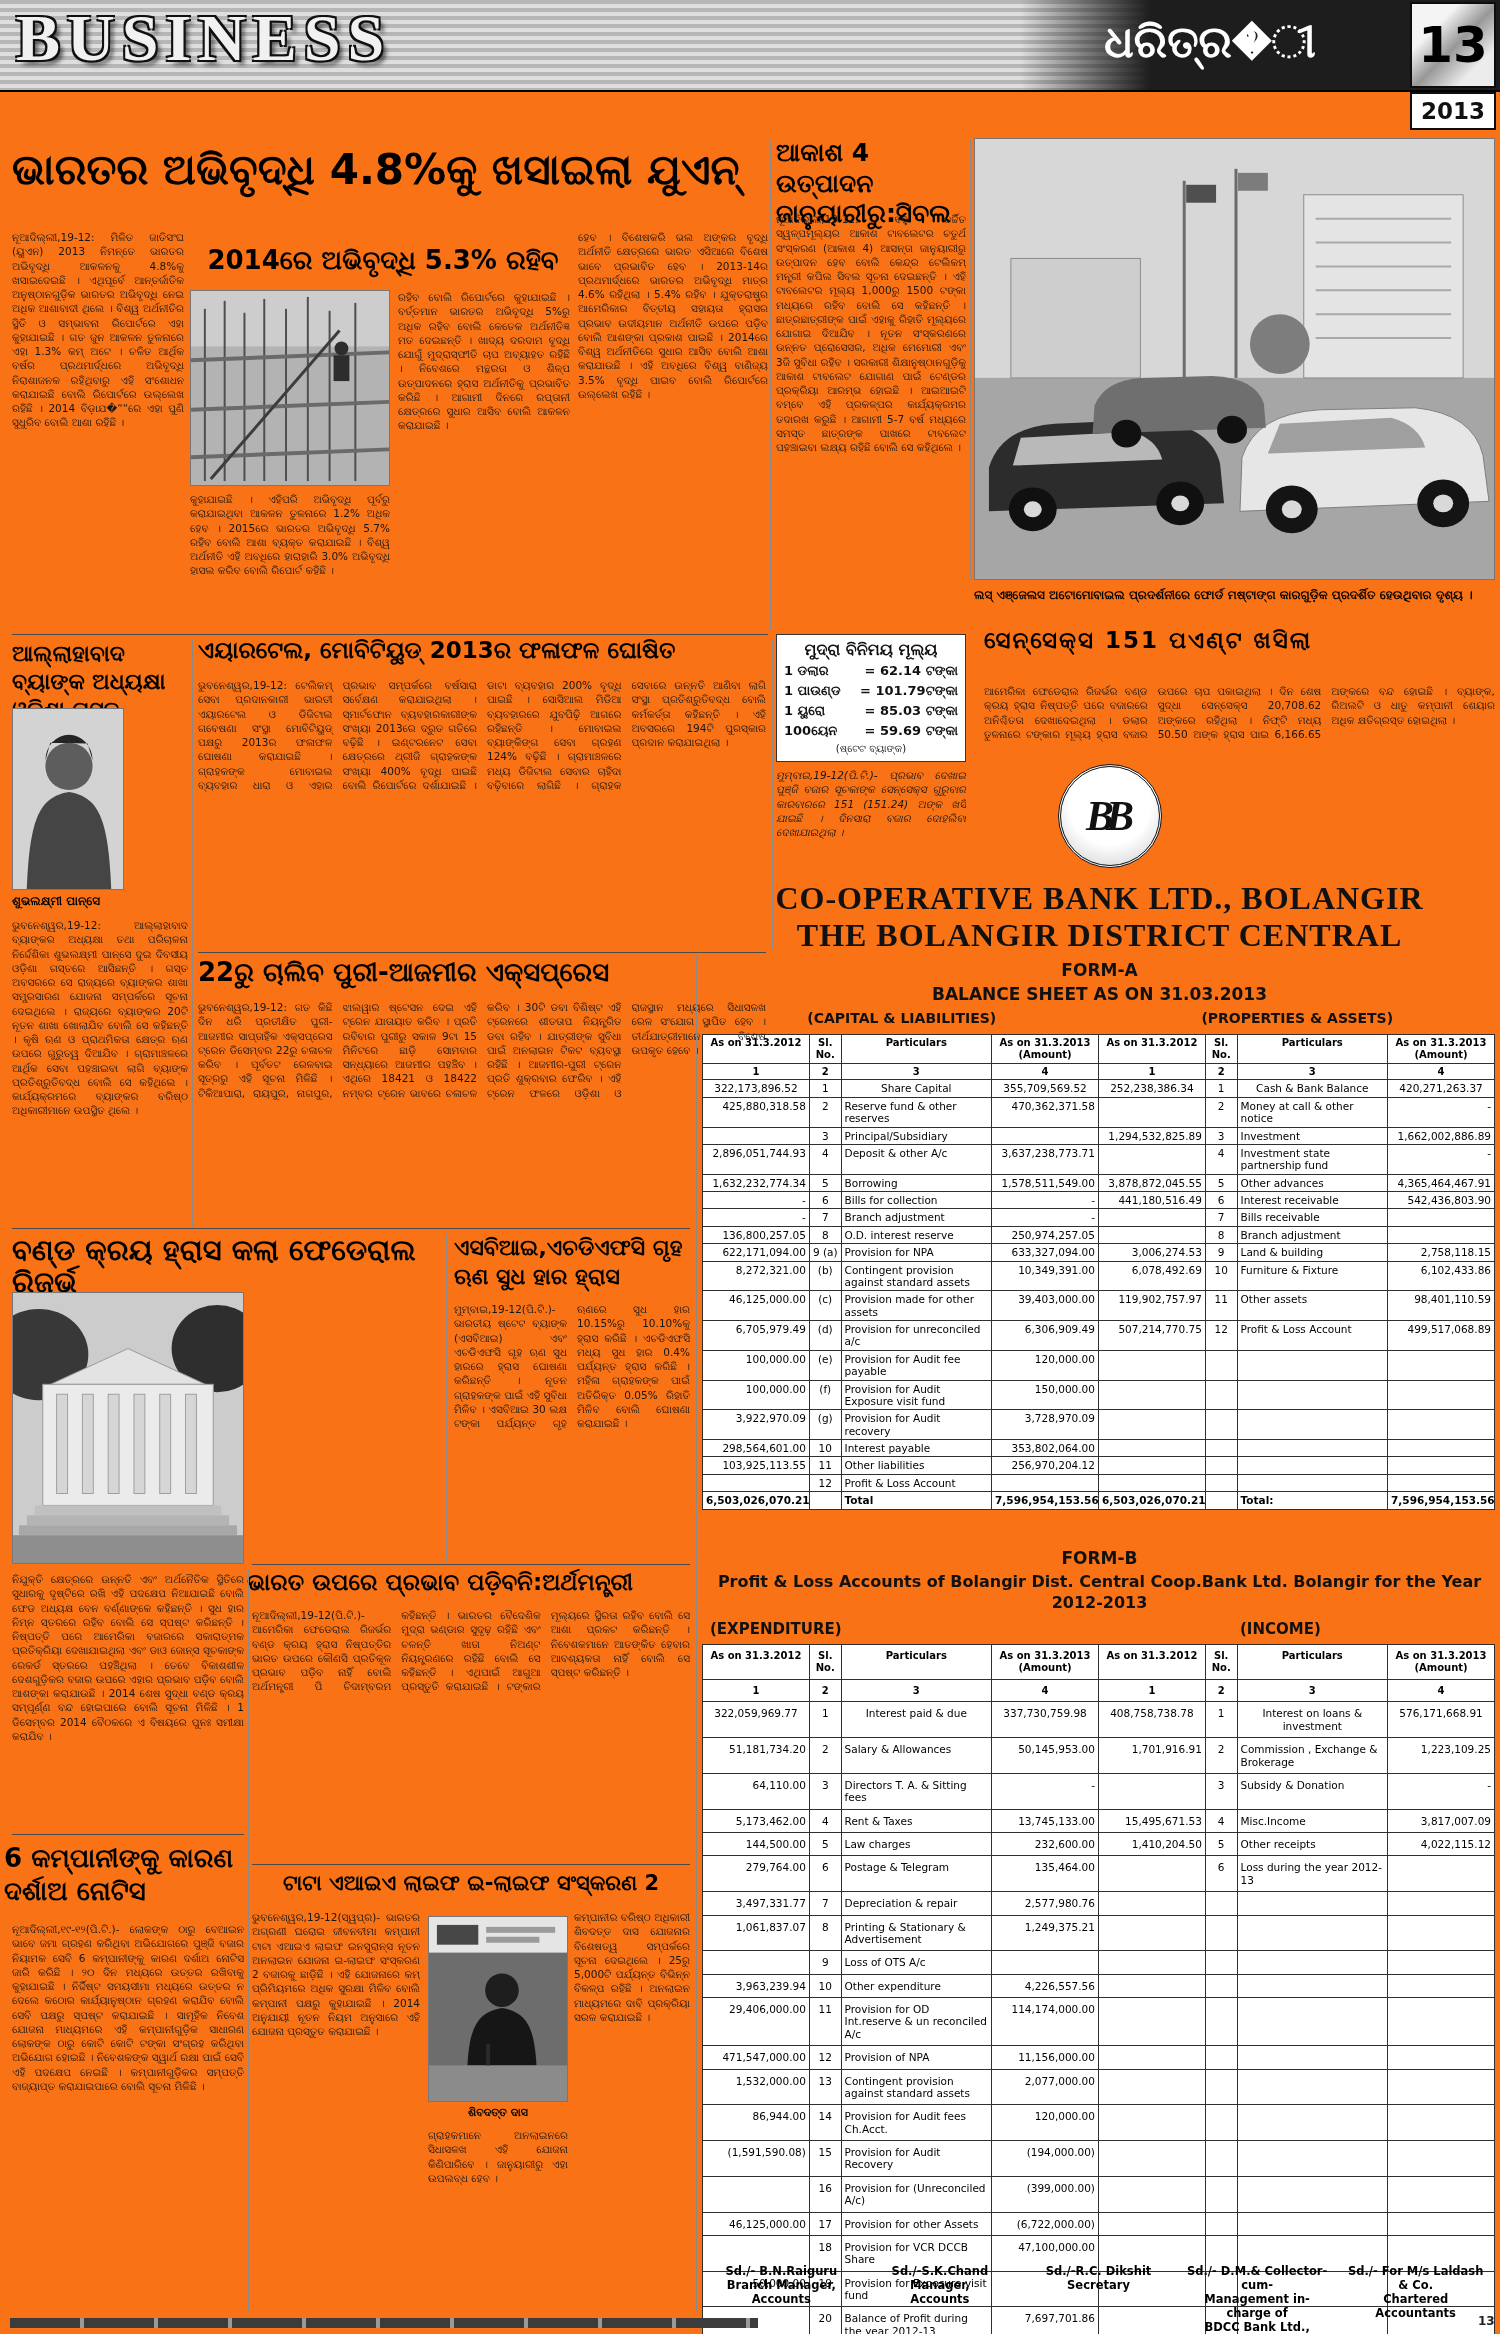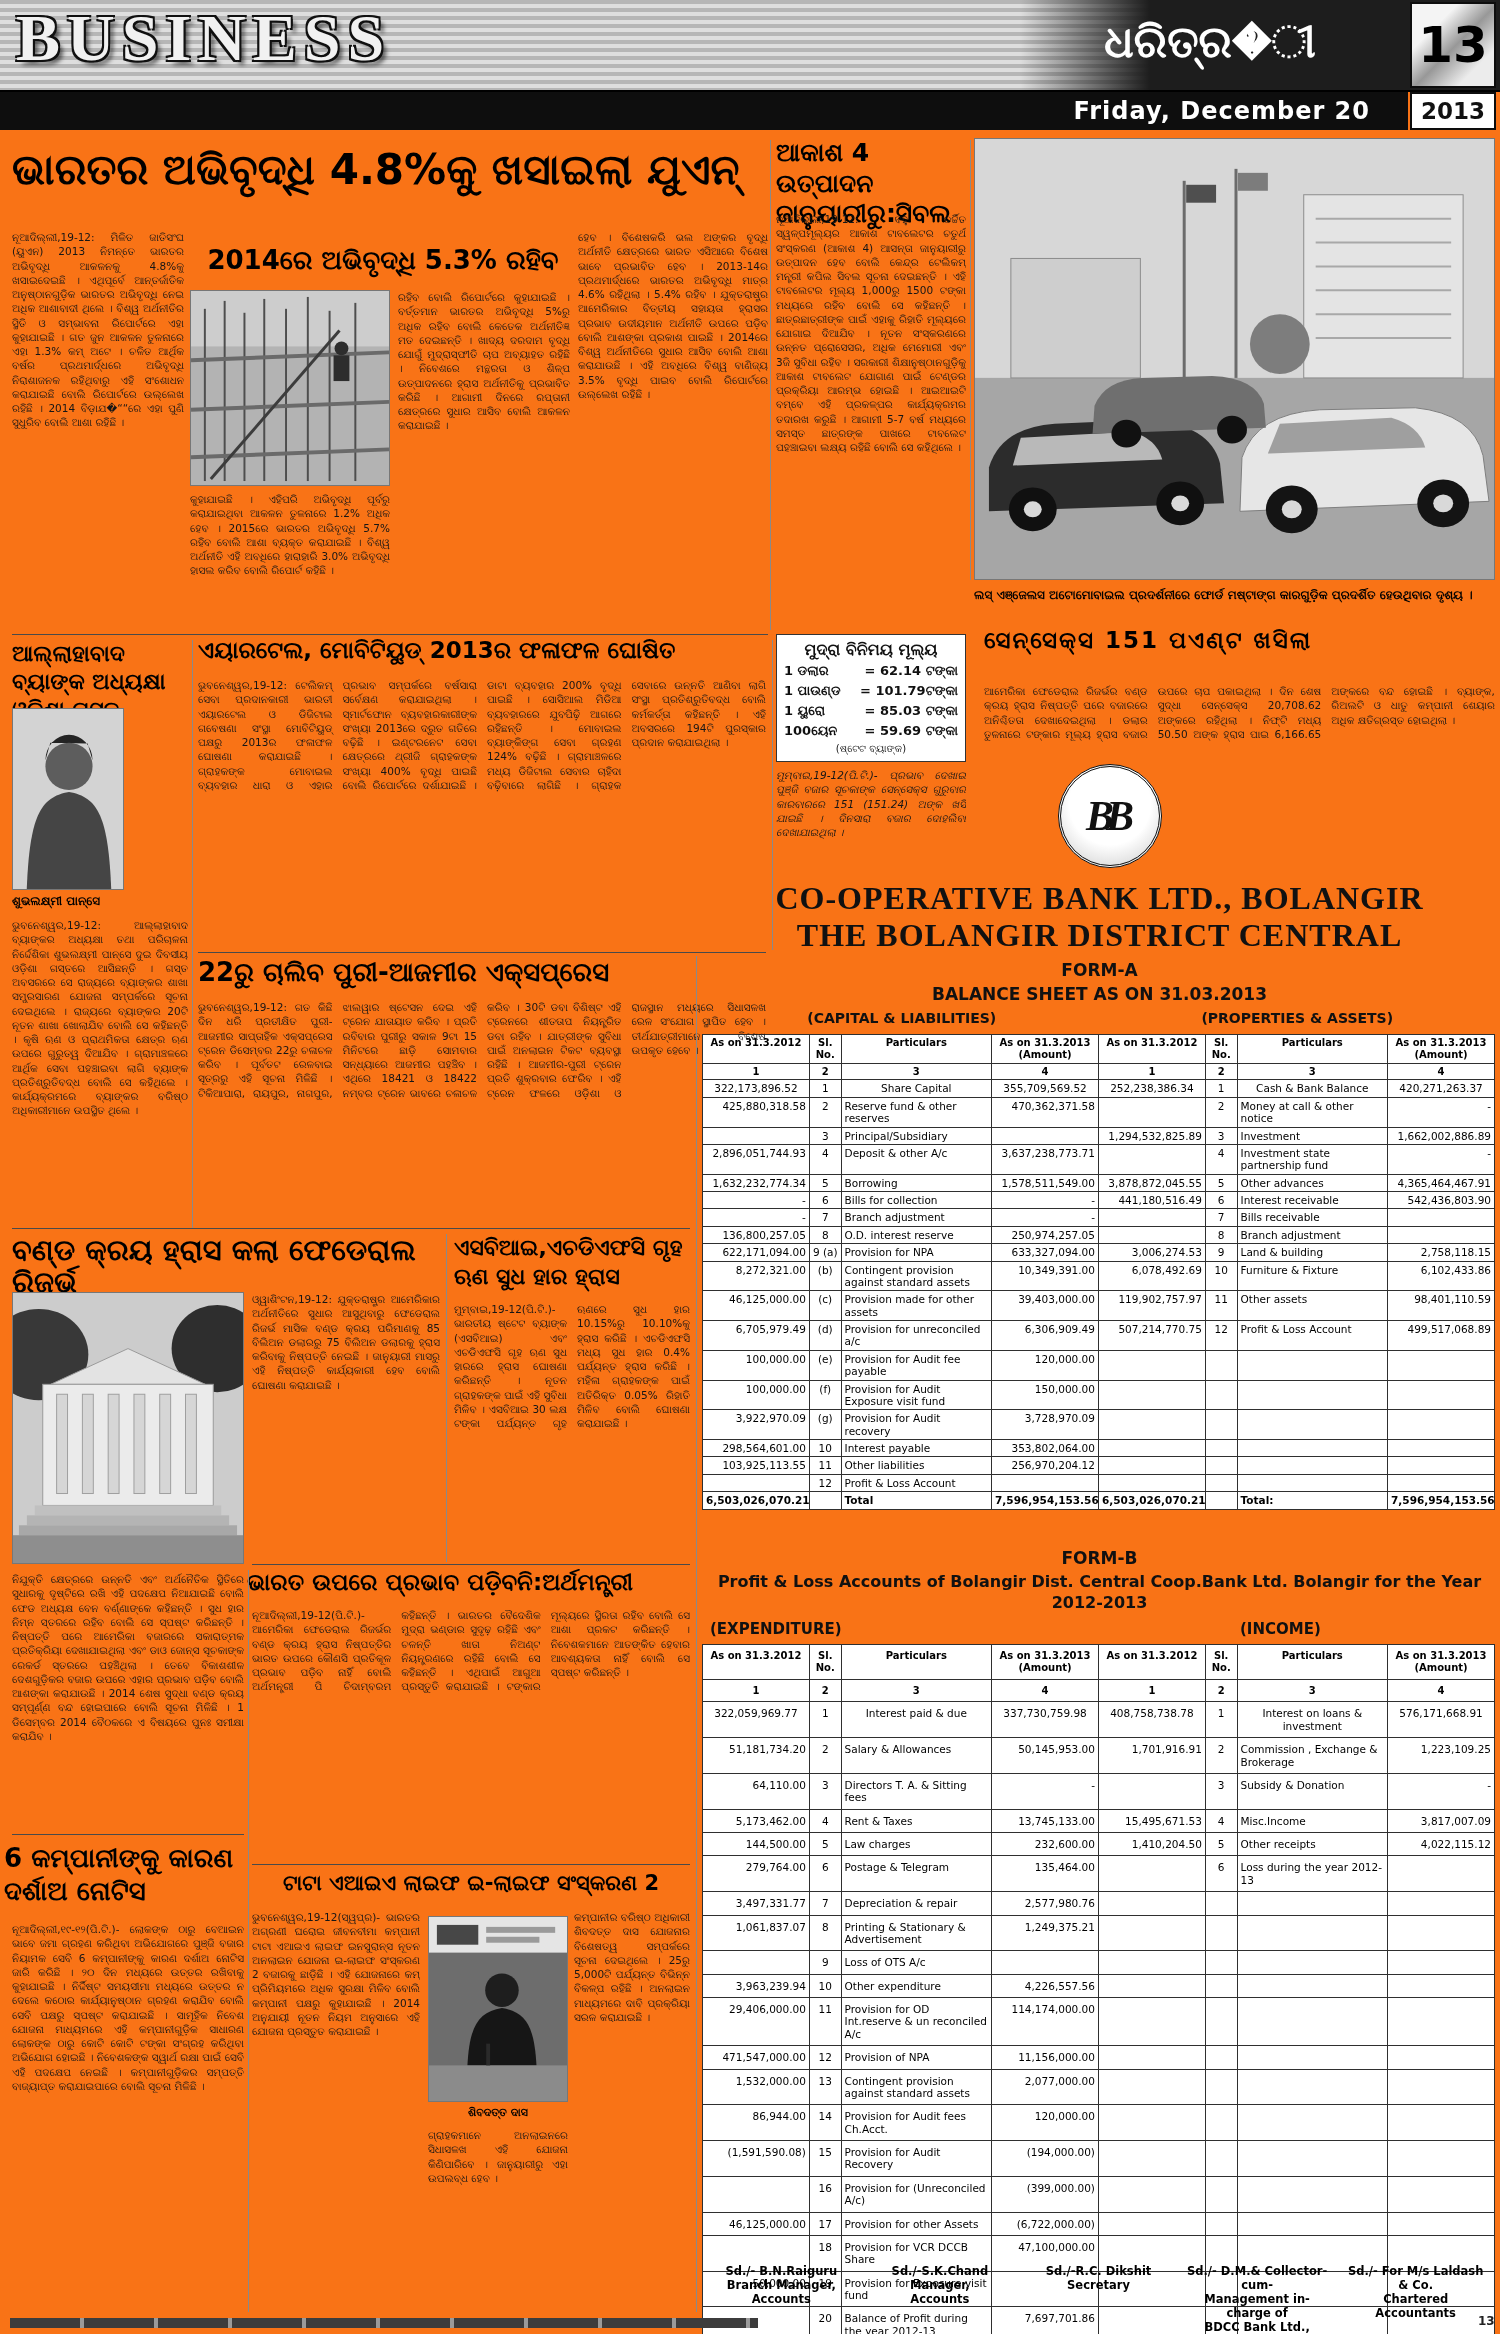--- a/index.html
+++ b/index.html
@@ -66,23 +66,20 @@
 
 <div class="page">
 
   <div class="abs mast-band">
     <div class="mast-dark"></div>
     <div class="business">BUSINESS</div>
     <div class="paper-name">ଧରିତ୍ର�ୀ</div>
   </div>
   <div class="abs pagebox">
     <span>13</span>
-  </div>
-  <div class="abs datebar">
-    <span class="date-text">Friday, December 20</span>
   </div>
   <div class="abs yearbox">
     <span>2013</span>
   </div>
 
   <h1 class="abs headline" style="left:12px;top:146px;width:756px;font-size:42px;">ଭାରତର ଅଭିବୃଦ୍ଧି 4.8%କୁ ଖସାଇଲା ଯୁଏନ୍</h1>
   <div class="abs headline center" style="left:190px;top:246px;width:386px;font-size:26px;">2014ରେ ଅଭିବୃଦ୍ଧି 5.3% ରହିବ</div>
   <div class="abs body-text" style="left:12px;top:230px;width:172px;height:400px;overflow:hidden;">ନୂଆଦିଲ୍ଲୀ,19-12: ମିଳିତ ଜାତିସଂଘ (ୟୁଏନ) 2013 ନିମନ୍ତେ ଭାରତର ଅଭିବୃଦ୍ଧି ଆକଳନକୁ 4.8%କୁ ଖସାଇଦେଇଛି । ଏଥିପୂର୍ବେ ଆନ୍ତର୍ଜାତିକ ଅନୁଷ୍ଠାନଗୁଡ଼ିକ ଭାରତର ଅଭିବୃଦ୍ଧି ନେଇ ଅଧିକ ଆଶାବାଦୀ ଥିଲେ । ବିଶ୍ୱ ଅର୍ଥନୀତିର ସ୍ଥିତି ଓ ସମ୍ଭାବନା ରିପୋର୍ଟରେ ଏହା କୁହାଯାଇଛି । ଗତ ଜୁନ ଆକଳନ ତୁଳନାରେ ଏହା 1.3% କମ୍ ଅଟେ । ଚଳିତ ଆର୍ଥିକ ବର୍ଷର ପ୍ରଥମାର୍ଦ୍ଧରେ ଅଭିବୃଦ୍ଧି ନିରାଶାଜନକ ରହିଥିବାରୁ ଏହି ସଂଶୋଧନ କରାଯାଇଛି ବୋଲି ରିପୋର୍ଟରେ ଉଲ୍ଲେଖ ରହିଛି । 2014 ବିଡ଼ାଯ�““ରେ ଏହା ପୁଣି ସୁଧୁରିବ ବୋଲି ଆଶା ରହିଛି ।</div>
   <div class="photo" style="left:190px;top:290px;width:200px;height:196px;">
     <svg viewBox="0 0 200 196" width="100%" height="100%" preserveAspectRatio="none">
@@ -745,21 +742,20 @@
           <rect x="122" y="102" width="11" height="100"></rect>
         <rect x="148" y="102" width="11" height="100"></rect>
           <rect x="174" y="102" width="11" height="100"></rect>
       </g>
       <rect x="22" y="214" width="188" height="10" fill="#c0c0c0"></rect>
       <rect x="14" y="224" width="204" height="10" fill="#b4b4b4"></rect>
       <rect x="6" y="234" width="220" height="10" fill="#a8a8a8"></rect>
       <rect y="244" width="232" height="28" fill="#8e8e8e"></rect>
     </svg>
   </div>
-  <div class="abs body-text" style="left:252px;top:1292px;width:188px;height:272px;overflow:hidden;">ଓ୍ୱାଶିଂଟନ,19-12: ଯୁକ୍ତରାଷ୍ଟ୍ର ଆମେରିକାର ଅର୍ଥନୀତିରେ ସୁଧାର ଆସୁଥିବାରୁ ଫେଡେରାଲ ରିଜର୍ଭ ମାସିକ ବଣ୍ଡ କ୍ରୟ ପରିମାଣକୁ 85 ବିଲିଅନ ଡଲାରରୁ 75 ବିଲିଅନ ଡଲାରକୁ ହ୍ରାସ କରିବାକୁ ନିଷ୍ପତ୍ତି ନେଇଛି । ଜାନୁୟାରୀ ମାସରୁ ଏହି ନିଷ୍ପତ୍ତି କାର୍ଯ୍ୟକାରୀ ହେବ ବୋଲି ଘୋଷଣା କରାଯାଇଛି ।</div>
   <div class="abs body-text" style="left:12px;top:1572px;width:232px;height:254px;overflow:hidden;">ନିଯୁକ୍ତି କ୍ଷେତ୍ରରେ ଉନ୍ନତି ଏବଂ ଅର୍ଥନୈତିକ ସ୍ଥିତିରେ ସୁଧାରକୁ ଦୃଷ୍ଟିରେ ରଖି ଏହି ପଦକ୍ଷେପ ନିଆଯାଇଛି ବୋଲି ଫେଡ ଅଧ୍ୟକ୍ଷ ବେନ ବର୍ଣ୍ଣାଙ୍କେ କହିଛନ୍ତି । ସୁଧ ହାର ନିମ୍ନ ସ୍ତରରେ ରହିବ ବୋଲି ସେ ସ୍ପଷ୍ଟ କରିଛନ୍ତି । ନିଷ୍ପତ୍ତି ପରେ ଆମେରିକା ବଜାରରେ ସକାରାତ୍ମକ ପ୍ରତିକ୍ରିୟା ଦେଖାଯାଇଥିଲା ଏବଂ ଡାଓ ଜୋନ୍ସ ସୂଚକାଙ୍କ ରେକର୍ଡ ସ୍ତରରେ ପହଞ୍ଚିଥିଲା । ତେବେ ବିକାଶଶୀଳ ଦେଶଗୁଡ଼ିକର ବଜାର ଉପରେ ଏହାର ପ୍ରଭାବ ପଡ଼ିବ ବୋଲି ଆଶଙ୍କା କରାଯାଉଛି । 2014 ଶେଷ ସୁଦ୍ଧା ବଣ୍ଡ କ୍ରୟ ସମ୍ପୂର୍ଣ୍ଣ ବନ୍ଦ ହୋଇପାରେ ବୋଲି ସୂଚନା ମିଳିଛି । 1 ଡିସେମ୍ବର 2014 ବୈଠକରେ ଏ ବିଷୟରେ ପୁନଃ ସମୀକ୍ଷା କରାଯିବ ।</div>
 
   <div class="vrule" style="left:446px;top:1234px;height:328px;"></div>
   <div class="abs headline" style="left:454px;top:1234px;width:236px;font-size:22px;line-height:1.3;">ଏସବିଆଇ,ଏଚଡିଏଫସି ଗୃହ ଋଣ ସୁଧ ହାର ହ୍ରାସ</div>
   <div class="abs body-text" style="left:454px;top:1302px;width:236px;height:258px;column-count:2;column-gap:10px;overflow:hidden;">ମୁମ୍ବାଇ,19-12(ପି.ଟି.)- ଭାରତୀୟ ଷ୍ଟେଟ ବ୍ୟାଙ୍କ (ଏସବିଆଇ) ଏବଂ ଏଚଡିଏଫସି ଗୃହ ଋଣ ସୁଧ ହାରରେ ହ୍ରାସ ଘୋଷଣା କରିଛନ୍ତି । ନୂତନ ଗ୍ରାହକଙ୍କ ପାଇଁ ଏହି ସୁବିଧା ମିଳିବ । ଏସବିଆଇ 30 ଲକ୍ଷ ଟଙ୍କା ପର୍ଯ୍ୟନ୍ତ ଗୃହ ଋଣରେ ସୁଧ ହାର 10.15%ରୁ 10.10%କୁ ହ୍ରାସ କରିଛି । ଏଚଡିଏଫସି ମଧ୍ୟ ସୁଧ ହାର 0.4% ପର୍ଯ୍ୟନ୍ତ ହ୍ରାସ କରିଛି । ମହିଳା ଗ୍ରାହକଙ୍କ ପାଇଁ ଅତିରିକ୍ତ 0.05% ରିହାତି ମିଳିବ ବୋଲି ଘୋଷଣା କରାଯାଇଛି ।</div>
 
   <div class="hrule" style="left:252px;top:1564px;width:438px;"></div>
   <div class="abs headline" style="left:247px;top:1570px;width:438px;font-size:23px;">ଭାରତ ଉପରେ ପ୍ରଭାବ ପଡ଼ିବନି:ଅର୍ଥମନ୍ତ୍ରୀ</div>
   <div class="abs body-text" style="left:252px;top:1608px;width:438px;height:250px;column-count:3;column-gap:10px;overflow:hidden;">ନୂଆଦିଲ୍ଲୀ,19-12(ପି.ଟି.)- ଆମେରିକା ଫେଡେରାଲ ରିଜର୍ଭର ବଣ୍ଡ କ୍ରୟ ହ୍ରାସ ନିଷ୍ପତ୍ତିର ଭାରତ ଉପରେ କୌଣସି ପ୍ରତିକୂଳ ପ୍ରଭାବ ପଡ଼ିବ ନାହିଁ ବୋଲି ଅର୍ଥମନ୍ତ୍ରୀ ପି ଚିଦାମ୍ବରମ କହିଛନ୍ତି । ଭାରତର ବୈଦେଶିକ ମୁଦ୍ରା ଭଣ୍ଡାର ସୁଦୃଢ଼ ରହିଛି ଏବଂ ଚଳନ୍ତି ଖାତା ନିଅଣ୍ଟ ନିୟନ୍ତ୍ରଣରେ ରହିଛି ବୋଲି ସେ କହିଛନ୍ତି । ଏଥିପାଇଁ ଆଗୁଆ ପ୍ରସ୍ତୁତି କରାଯାଇଛି । ଟଙ୍କାର ମୂଲ୍ୟରେ ସ୍ଥିରତା ରହିବ ବୋଲି ସେ ଆଶା ପ୍ରକଟ କରିଛନ୍ତି । ନିବେଶକମାନେ ଆତଙ୍କିତ ହେବାର ଆବଶ୍ୟକତା ନାହିଁ ବୋଲି ସେ ସ୍ପଷ୍ଟ କରିଛନ୍ତି ।</div>
 

